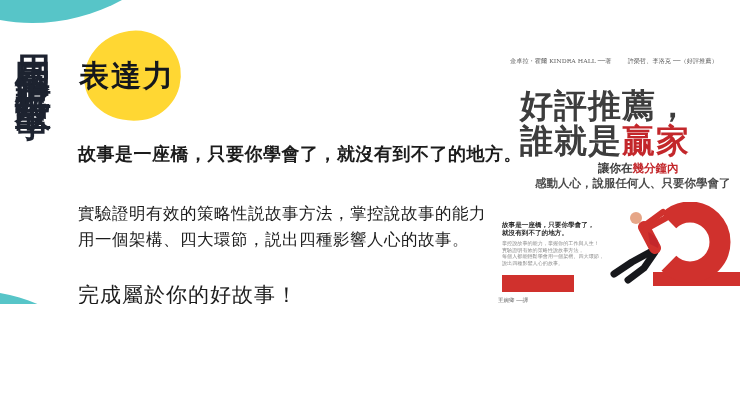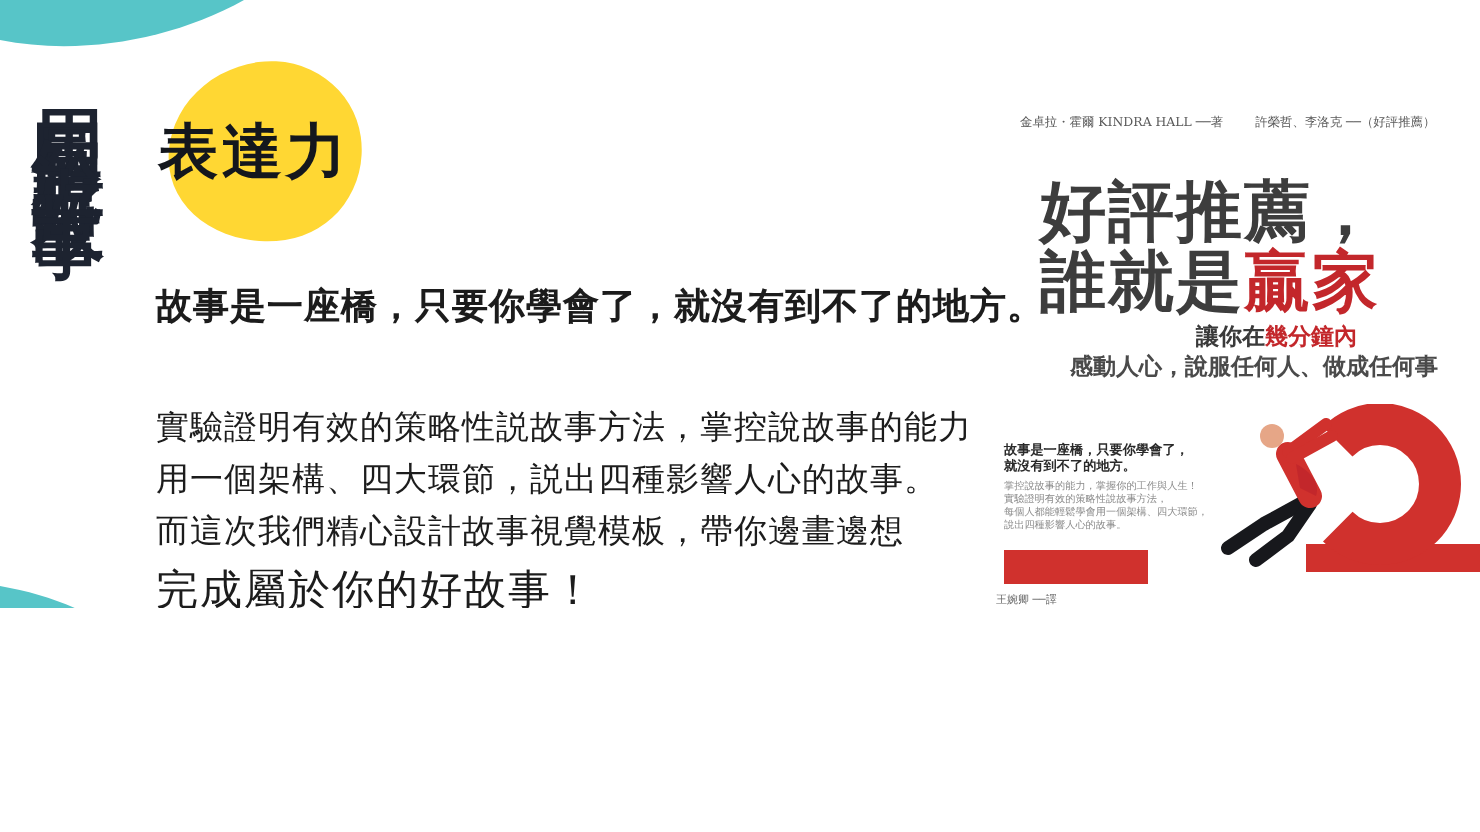--- a/index.html
+++ b/index.html
@@ -76,38 +76,37 @@
   <div class="abs badge-blob"></div>
   <div class="abs badge-label">表達力</div>
 
   <div class="abs copy intro">
     <div>故事是一座橋，只要你學會了，就沒有到不了的地方。</div>
   </div>
 
   <div class="abs copy body-txt">
     <div>實驗證明有效的策略性説故事方法，掌控說故事的能力</div>
     <div>用一個架構、四大環節，説出四種影響人心的故事。</div>
-    <div>而這次我們精心設計故事視覺模板，帶你邊畫邊想</div>
   </div>
   <div class="abs copy emphasis">完成屬於你的好故事！</div>
 
   <div class="abs book-author">
     <span>金卓拉・霍爾 KINDRA HALL ──著</span>
     <span>許榮哲、李洛克 ──（好評推薦）</span>
   </div>
 
   <div class="abs book-title bt1">好評推薦，</div>
   <div class="abs book-title bt2">
     <span>誰就是</span><span class="red-txt">贏家</span>
   </div>
 
   <div class="abs tagline">
     <span>讓你在</span><span class="red-txt">幾分鐘內</span>
   </div>
-  <div class="abs tagline2">感動人心，說服任何人、做成任何事</div>
+  <div class="abs tagline2">感動人心，說服任何人、只要你學會了</div>
 
   <div class="abs blurb">
     <div class="b-bold">故事是一座橋，只要你學會了，</div>
     <div class="b-bold">就沒有到不了的地方。</div>
     <div class="b-gap"></div>
     <div class="b-small">掌控說故事的能力，掌握你的工作與人生！</div>
     <div class="b-small">實驗證明有效的策略性說故事方法，</div>
     <div class="b-small">每個人都能輕鬆學會用一個架構、四大環節，</div>
     <div class="b-small">說出四種影響人心的故事。</div>
   </div>

